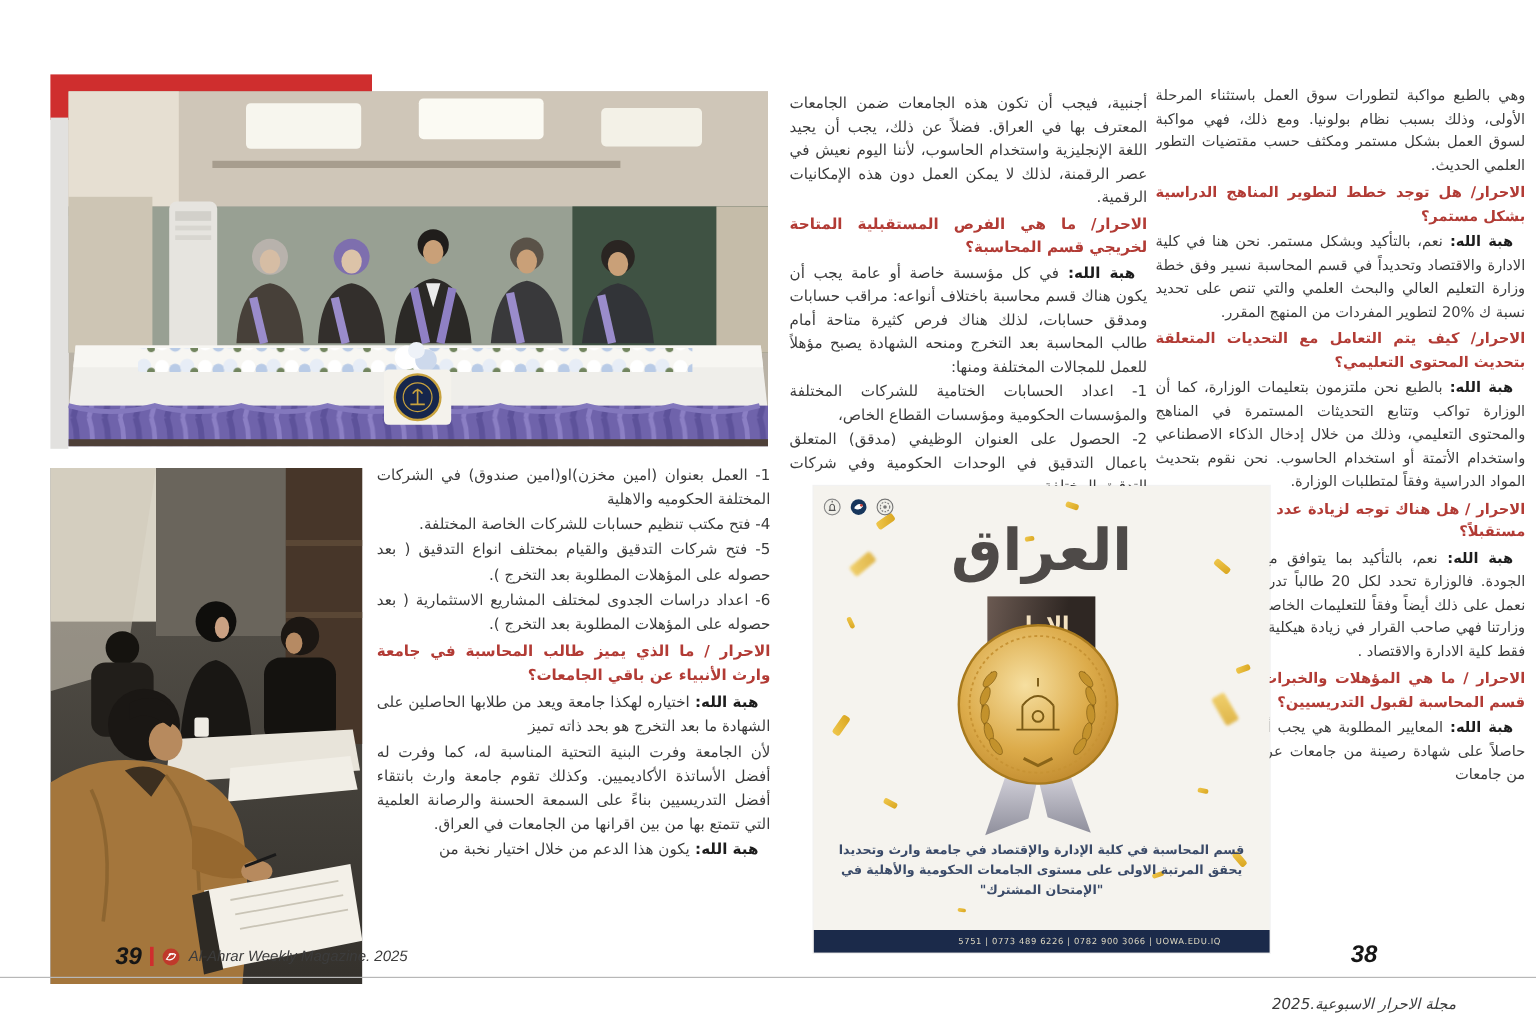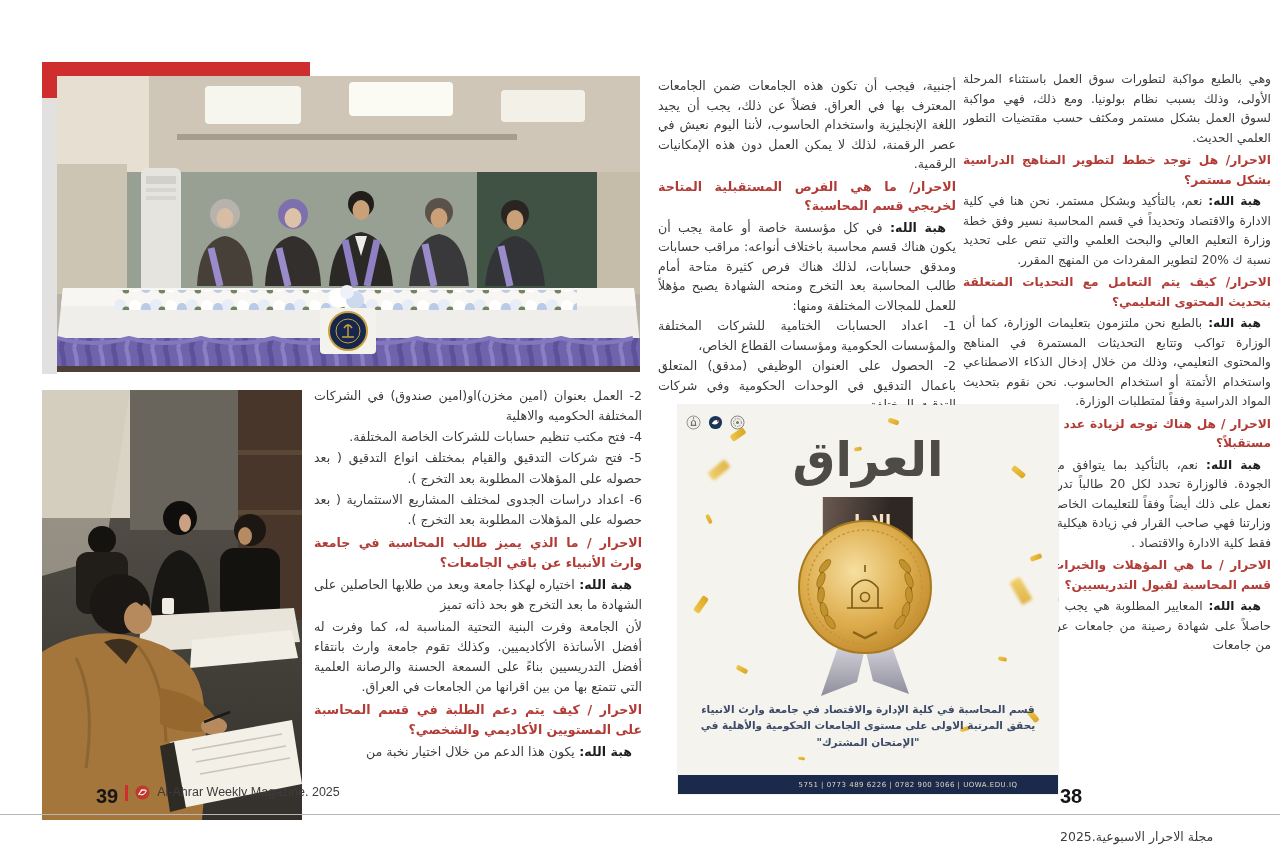--- a/index.html
+++ b/index.html
@@ -41,21 +41,21 @@
           font-size:18px;font-weight:bold;padding:14px 22px;direction:rtl;}
   #poster-caption{position:absolute;left:0;top:296px;width:100%;text-align:center;
           direction:rtl;color:#3a4a68;font-size:10.5px;font-weight:600;line-height:1.55;}
   #poster-bar{position:absolute;left:0;bottom:0;width:100%;height:19px;background:var(--navy);
           color:#ded8c2;font-size:7px;display:flex;align-items:center;justify-content:center;
           letter-spacing:.5px;direction:ltr;padding-left:40px;}
   .confetti{position:absolute;border-radius:2px;
           background:linear-gradient(120deg,#f0c84e,#d9a51f);}
   
   #footer-line{left:0;top:814px;width:1280px;height:1px;background:#b7b7b7;}
-  .footer{display:flex;align-items:flex-start;gap:7px;height:24px;}
+  .footer{display:flex;align-items:center;gap:7px;height:24px;font-style:italic;}
   #footer-left{left:96px;top:785px;}
   #footer-right{left:1060px;top:785px;flex-direction:column;}
   .pageno{font-size:20px;font-weight:bold;color:#161616;
           font-family:"Liberation Sans",sans-serif;}
   .fdiv{width:3px;height:16px;background:var(--accent-red);}
   .ftext{font-size:12.5px;color:#3c3c3c;font-family:"Liberation Sans",sans-serif;}
   .ftext.ar{font-family:"DejaVu Sans",sans-serif;direction:rtl;}
 </style>
 </head>
 <body>
@@ -168,28 +168,27 @@
     <path d="M62 252 q20 -8 34 4 l-12 18 z" fill="#3c2f20"></path>
     <path d="M118 298 q38 6 54 28 q6 10 -4 14 q-24 6 -50 -6 z" fill="#96682f"></path>
     <ellipse cx="172" cy="336" rx="13" ry="9" fill="#b78a5e"></ellipse>
     <line x1="162" y1="332" x2="188" y2="322" stroke="#1a1a1a" stroke-width="2.5"></line>
     <polygon points="128,352 250,330 260,394 140,418" fill="#f3f0e8"></polygon>
     <path d="M150,360 L240,344 M154,372 L244,356 M158,384 L248,368" stroke="#c9c4b6" stroke-width="1.5"></path>
     <polygon points="118,356 132,352 144,418 128,422" fill="#2e2a24"></polygon>
   </svg>
 
   <div id="col-left" class="abs col">
-      <p class="blk b">2- العمل بعنوان (امين مخزن)او(امين صندوق) في الشركات المختلفة الحكوميه والاهلية</p>
+      <p class="blk b">1- العمل بعنوان (امين مخزن)او(امين صندوق) في الشركات المختلفة الحكوميه والاهلية</p>
       <p class="blk b">4- فتح مكتب تنظيم حسابات للشركات الخاصة المختلفة.</p>
       <p class="blk b">5- فتح شركات التدقيق والقيام بمختلف انواع التدقيق ( بعد حصوله على المؤهلات المطلوبة بعد التخرج ).</p>
       <p class="blk b">6- اعداد دراسات الجدوى لمختلف المشاريع الاستثمارية ( بعد حصوله على المؤهلات المطلوبة بعد التخرج ).</p>
       <p class="blk q">الاحرار / ما الذي يميز طالب المحاسبة في جامعة وارث الأنبياء عن باقي الجامعات؟</p>
       <p class="blk a"><b>هبة الله: </b>اختياره لهكذا جامعة ويعد من طلابها الحاصلين على الشهادة ما بعد التخرج هو بحد ذاته تميز</p>
       <p class="blk b">لأن الجامعة وفرت البنية التحتية المناسبة له، كما وفرت له أفضل الأساتذة الأكاديميين. وكذلك تقوم جامعة وارث بانتقاء أفضل التدريسيين بناءً على السمعة الحسنة والرصانة العلمية التي تتمتع بها من بين اقرانها من الجامعات في العراق.</p>
-      <p class="blk q">الاحرار / كيف يتم دعم الطلبة في قسم المحاسبة على المستويين الأكاديمي والشخصي؟</p>
       <p class="blk a"><b>هبة الله: </b>يكون هذا الدعم من خلال اختيار نخبة من</p>
     </div>
   <div id="col-mid" class="abs col">
       <p class="blk b">أجنبية، فيجب أن تكون هذه الجامعات ضمن الجامعات المعترف بها في العراق. فضلاً عن ذلك، يجب أن يجيد اللغة الإنجليزية واستخدام الحاسوب، لأننا اليوم نعيش في عصر الرقمنة، لذلك لا يمكن العمل دون هذه الإمكانيات الرقمية.</p>
       <p class="blk q">الاحرار/ ما هي الفرص المستقبلية المتاحة لخريجي قسم المحاسبة؟</p>
       <p class="blk a"><b>هبة الله: </b>في كل مؤسسة خاصة أو عامة يجب أن يكون هناك قسم محاسبة باختلاف أنواعه: مراقب حسابات ومدقق حسابات، لذلك هناك فرص كثيرة متاحة أمام طالب المحاسبة بعد التخرج ومنحه الشهادة يصبح مؤهلاً للعمل للمجالات المختلفة ومنها:</p>
       <p class="blk b">1- اعداد الحسابات الختامية للشركات المختلفة والمؤسسات الحكومية ومؤسسات القطاع الخاص،</p>
       <p class="blk b">2- الحصول على العنوان الوظيفي (مدقق) المتعلق باعمال التدقيق في الوحدات الحكومية وفي شركات التدقيق المختلفة.</p>
     </div>
   <div id="col-right" class="abs col">
@@ -276,21 +275,21 @@
       <g stroke="#7a5a15" stroke-width="1.6" fill="none">
         <path d="M82 106 h36"></path>
         <path d="M87 106 v-20 M113 106 v-20"></path>
         <path d="M87 86 q13 -16 26 0"></path>
         <path d="M100 70 v-7"></path>
         <circle cx="100" cy="95" r="4.5"></circle>
       </g>
     </svg>
 
     <div id="poster-caption">
-      <div>قسم المحاسبة في كلية الإدارة والاقتصاد في جامعة وارث الانبياء</div>
+      <div>قسم المحاسبة في كلية الإدارة والإقتصاد في جامعة وارث وتحديدا</div>
       <div>يحقق المرتبة الاولى على مستوى الجامعات الحكومية والأهلية في</div>
       <div>"الإمتحان المشترك"</div>
     </div>
     <div id="poster-bar">5751 | 0773 489 6226 | 0782 900 3066 | UOWA.EDU.IQ</div>
   </div>
 
   <div id="footer-line" class="abs"></div>
 
   <div id="footer-left" class="abs footer">
     <span class="pageno">39</span>

